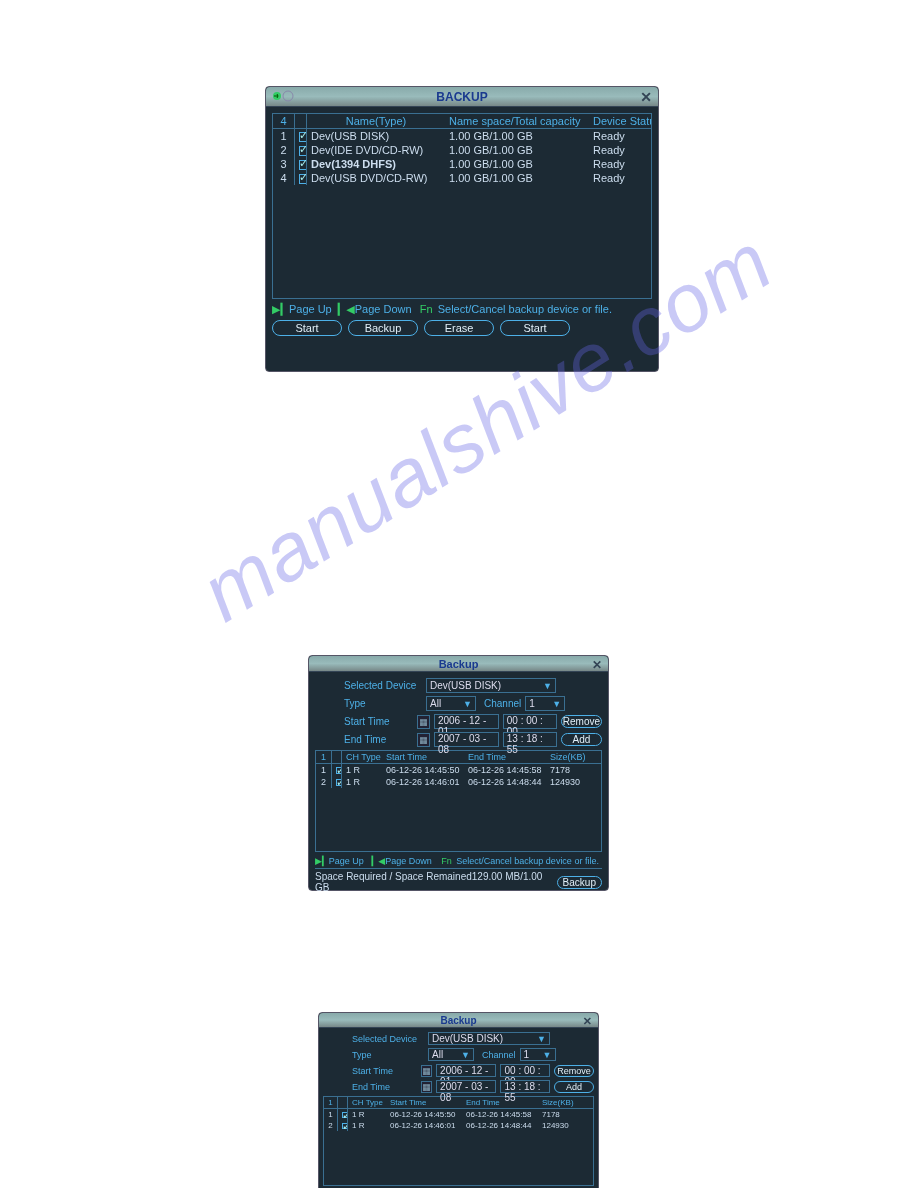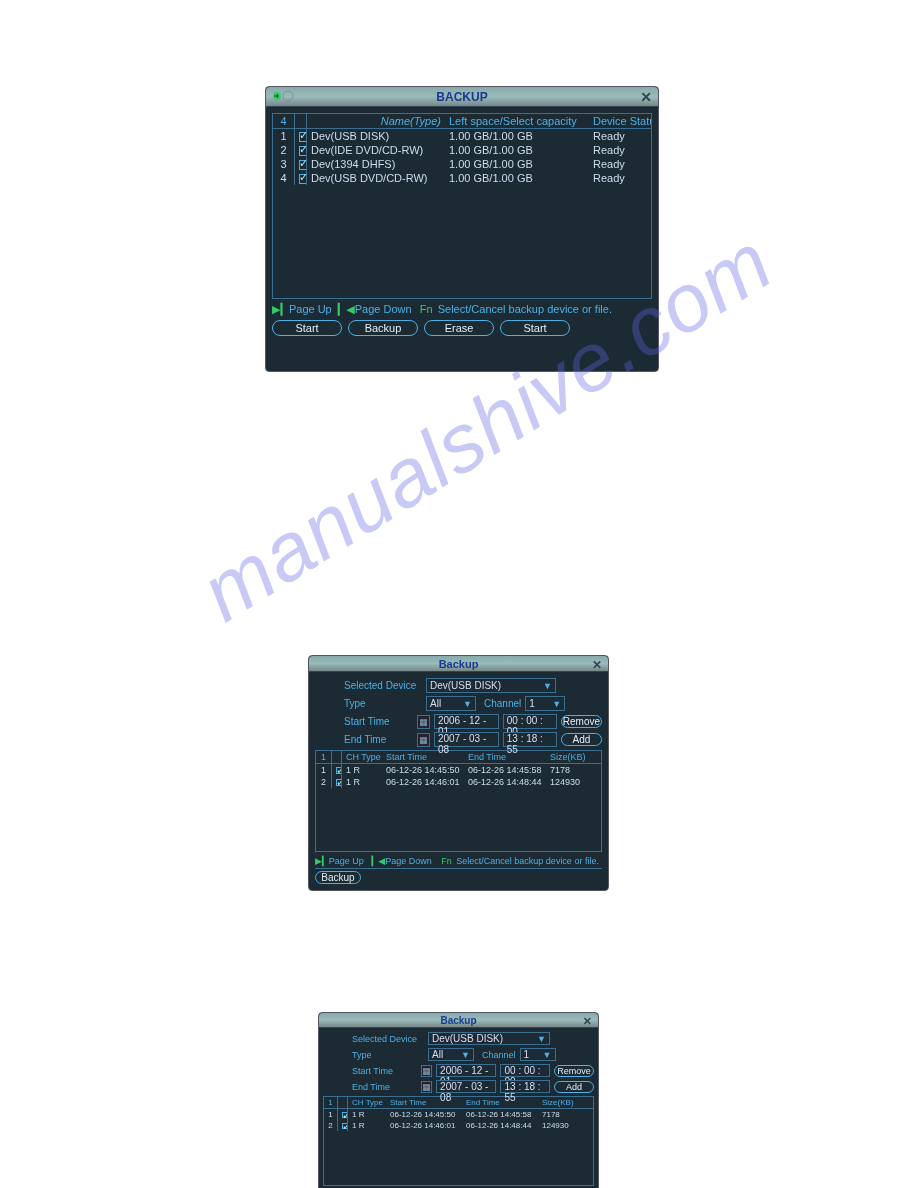--- a/index.html
+++ b/index.html
@@ -158,43 +158,43 @@
         </svg>
     </span>
     <span class="title-text">BACKUP</span>
     <span class="close-x">✕</span>
   </div>
   <div class="content">
     <div class="tbl" style="height:186px;">
       <div class="tbl-head">
         <div class="tbl-cell" style="width:22px; text-align:center; border-right:1px solid #3a6f91;">4</div>
         <div class="tbl-cell" style="width:12px; border-right:1px solid #3a6f91;"></div>
-        <div class="tbl-cell" style="width:138px; text-align:right;font-style:italic;">Name(Type)</div>
-        <div class="tbl-cell" style="width:144px;">Left space/Select capacity</div>
+        <div class="tbl-cell" style="width:138px; text-align:center;">Name(Type)</div>
+        <div class="tbl-cell" style="width:144px;">Name space/Total capacity</div>
         <div class="tbl-cell" style="flex:1;">Device Status</div>
       </div>
       <div>
         <div class="tbl-row">
           <div class="tbl-cell" style="width:22px; text-align:center; border-right:1px solid #3a6f91;">1</div>
           <div class="tbl-cell" style="width:12px; border-right:1px solid #3a6f91;"><span class="checkbox checked"></span></div>
           <div class="tbl-cell" style="width:138px;">Dev(USB DISK)</div>
           <div class="tbl-cell" style="width:144px;">1.00 GB/1.00 GB</div>
           <div class="tbl-cell" style="flex:1;">Ready</div>
         </div>
         <div class="tbl-row">
           <div class="tbl-cell" style="width:22px; text-align:center; border-right:1px solid #3a6f91;">2</div>
           <div class="tbl-cell" style="width:12px; border-right:1px solid #3a6f91;"><span class="checkbox checked"></span></div>
           <div class="tbl-cell" style="width:138px;">Dev(IDE DVD/CD-RW)</div>
           <div class="tbl-cell" style="width:144px;">1.00 GB/1.00 GB</div>
           <div class="tbl-cell" style="flex:1;">Ready</div>
         </div>
         <div class="tbl-row">
           <div class="tbl-cell" style="width:22px; text-align:center; border-right:1px solid #3a6f91;">3</div>
           <div class="tbl-cell" style="width:12px; border-right:1px solid #3a6f91;"><span class="checkbox checked"></span></div>
-          <div class="tbl-cell" style="width:138px;">Dev(1394 DHFS)</div>
+          <div class="tbl-cell" style="width:138px;font-weight:bold;">Dev(1394 DHFS)</div>
           <div class="tbl-cell" style="width:144px;">1.00 GB/1.00 GB</div>
           <div class="tbl-cell" style="flex:1;">Ready</div>
         </div>
         <div class="tbl-row">
           <div class="tbl-cell" style="width:22px; text-align:center; border-right:1px solid #3a6f91;">4</div>
           <div class="tbl-cell" style="width:12px; border-right:1px solid #3a6f91;"><span class="checkbox checked"></span></div>
           <div class="tbl-cell" style="width:138px;">Dev(USB DVD/CD-RW)</div>
           <div class="tbl-cell" style="width:144px;">1.00 GB/1.00 GB</div>
           <div class="tbl-cell" style="flex:1;">Ready</div>
         </div>
@@ -279,20 +279,21 @@
         <div class="tbl-cell" style="width:82px;">06-12-26 14:48:44</div>
         <div class="tbl-cell" style="flex:1;">124930</div>
       </div>
     </div>
     <div class="pager" style="font-size:9px;">
       <span class="marker">▶▎</span><span>Page Up</span>
       &nbsp;&nbsp;<span class="marker">▎◀</span><span>Page Down</span>
       &nbsp;&nbsp;<span class="fn">Fn</span> <span>Select/Cancel backup device or file.</span>
     </div>
     <div class="space-bar">
+      <span>Space Required / Space Remained129.00 MB/1.00 GB</span>
       <div class="btn" style="width:46px; font-size:10px; padding:0;">Backup</div>
     </div>
   </div>
 </div>
 
 <div class="window" style="left:318px; top:1012px; width:281px; height:220px; font-size:9px;">
   <div class="titlebar" style="height:15px;">
     <span class="title-text" style="font-size:10px;">Backup</span>
     <span class="close-x" style="font-size:11px;">✕</span>
   </div>

